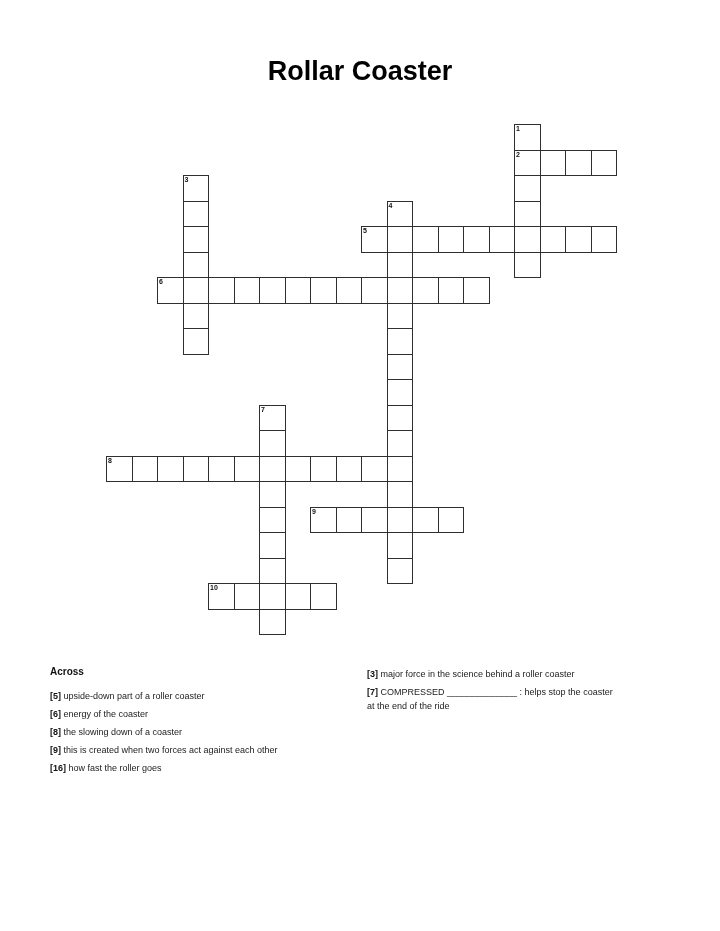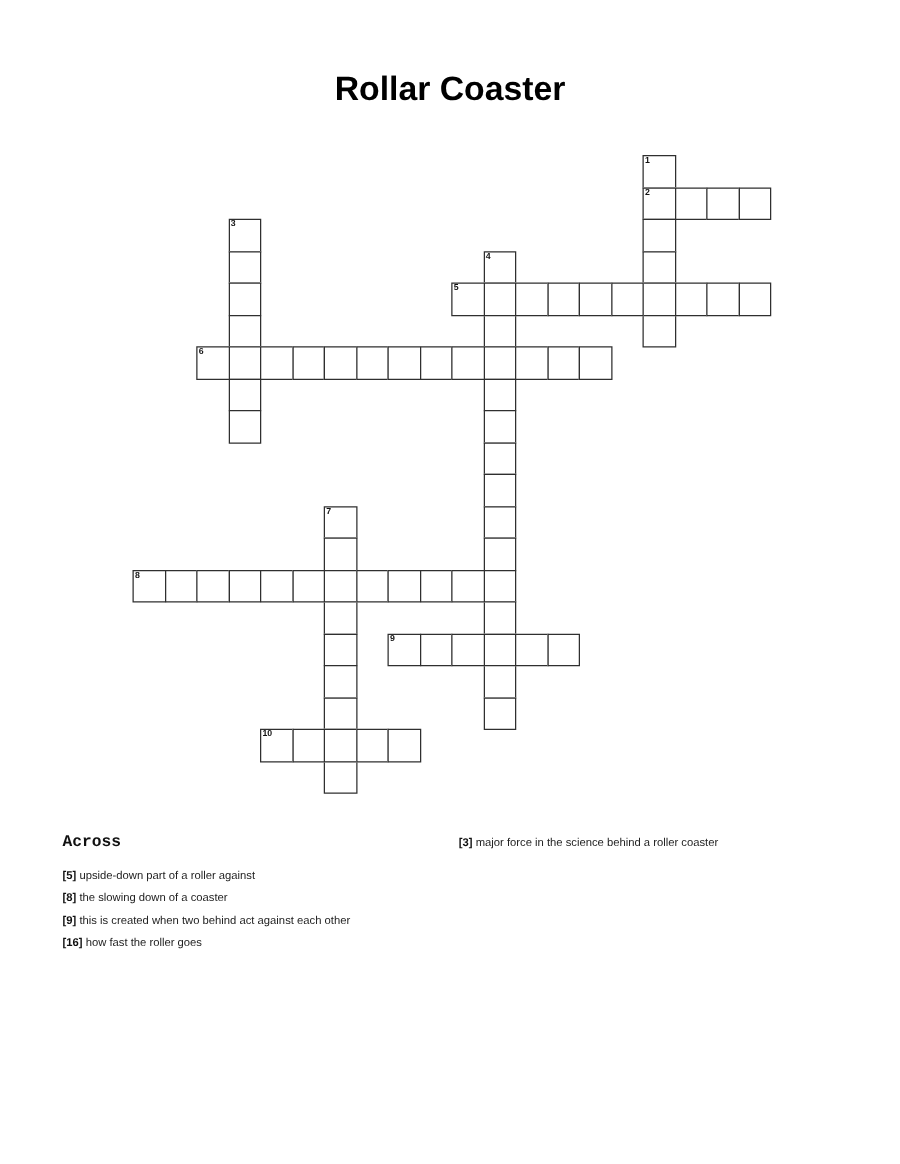--- a/index.html
+++ b/index.html
@@ -35,25 +35,24 @@
     left: 1px;
     font-size: 7px;
     line-height: 8px;
     font-weight: bold;
     color: #111111;
   }
   .clue-col { position: absolute; }
   #across-col { left: 50px; top: 666px; width: 312px; }
   #down-col   { left: 367px; top: 668px; width: 312px; }
   .clue-header {
-    font-size: 13px;
+    font-size: 10px;
     font-weight: bold;
     color: #111111;
     margin-bottom: 13px;
-    font-family: Liberation Mono, monospace;
   }
   #down-col .clue-header { margin-bottom: 16px; }
   .clue {
     font-size: 9px;
     line-height: 13.5px;
     margin-bottom: 4.5px;
     color: #222222;
   }
   .clue .clue-num { font-weight: bold; color: #111111; }
   .clue .clue-text { white-space: pre-line; }
@@ -161,25 +160,28 @@
         <span class="cellnum">10</span>
       </div>
       <div class="cell" style="left: 233.5px; top: 583px; width: 26.5px; height: 26.5px;"></div>
       <div class="cell" style="left: 284.5px; top: 583px; width: 26.5px; height: 26.5px;"></div>
       <div class="cell" style="left: 310px; top: 583px; width: 26.5px; height: 26.5px;"></div>
     </div>
 
   <div id="across-col" class="clue-col">
     <div class="clue-header">Across</div>
     <div id="across-list">
-        <div class="clue"><span class="clue-num">[5] </span><span class="clue-text">upside-down part of a roller against</span></div>
+        <div class="clue"><span class="clue-num">[5] </span><span class="clue-text">upside-down part of a roller coaster</span></div>
+        <div class="clue"><span class="clue-num">[6] </span><span class="clue-text">energy of the coaster</span></div>
         <div class="clue"><span class="clue-num">[8] </span><span class="clue-text">the slowing down of a coaster</span></div>
-        <div class="clue"><span class="clue-num">[9] </span><span class="clue-text">this is created when two behind act against each other</span></div>
+        <div class="clue"><span class="clue-num">[9] </span><span class="clue-text">this is created when two forces act against each other</span></div>
         <div class="clue"><span class="clue-num">[16] </span><span class="clue-text">how fast the roller goes</span></div>
       </div>
   </div>
 
   <div id="down-col" class="clue-col">
     <div id="down-list">
         <div class="clue"><span class="clue-num">[3] </span><span class="clue-text">major force in the science behind a roller coaster</span></div>
+        <div class="clue"><span class="clue-num">[7] </span><span class="clue-text">COMPRESSED ______________ : helps stop the coaster
+at the end of the ride</span></div>
       </div>
   </div>
 </div>
 
 </body></html>

